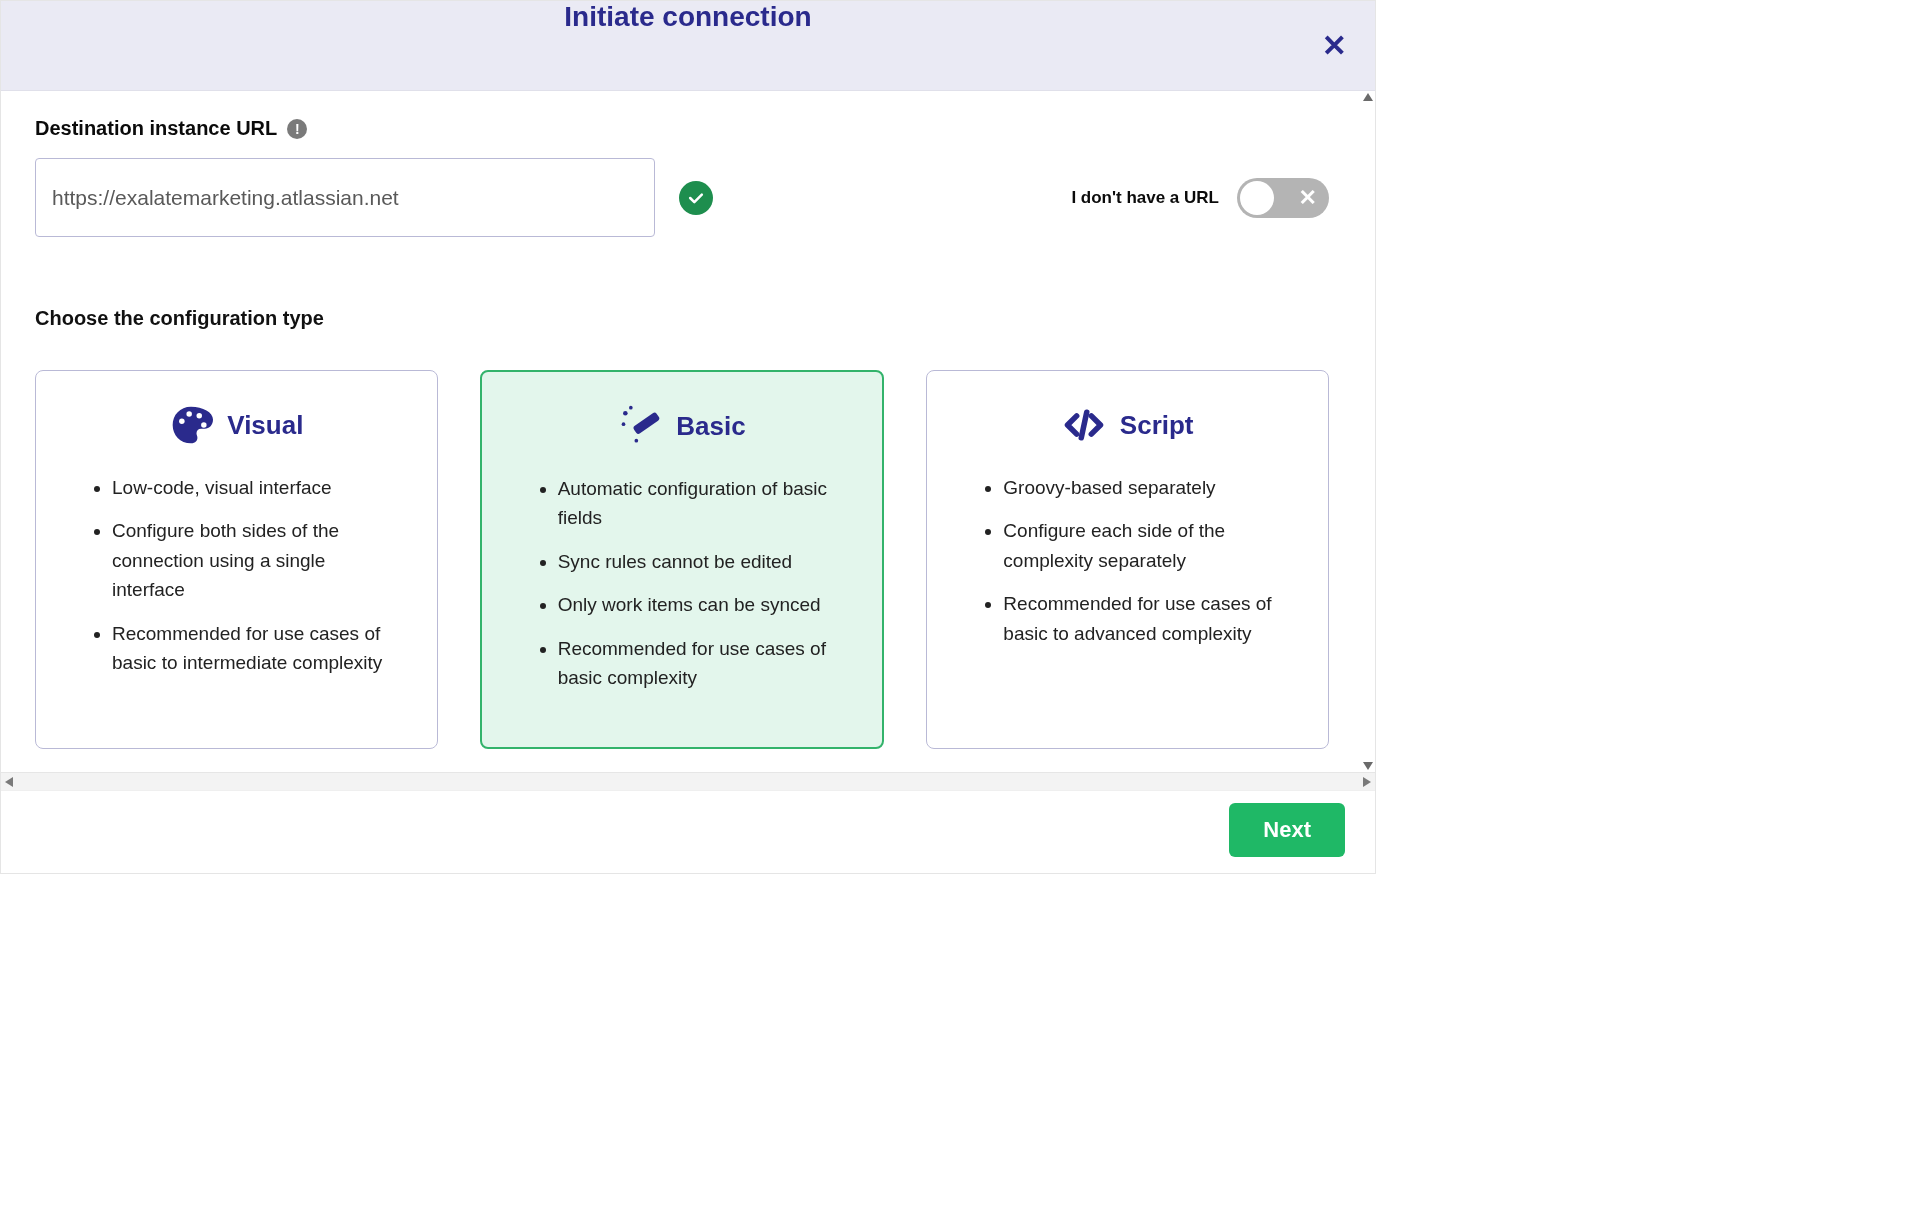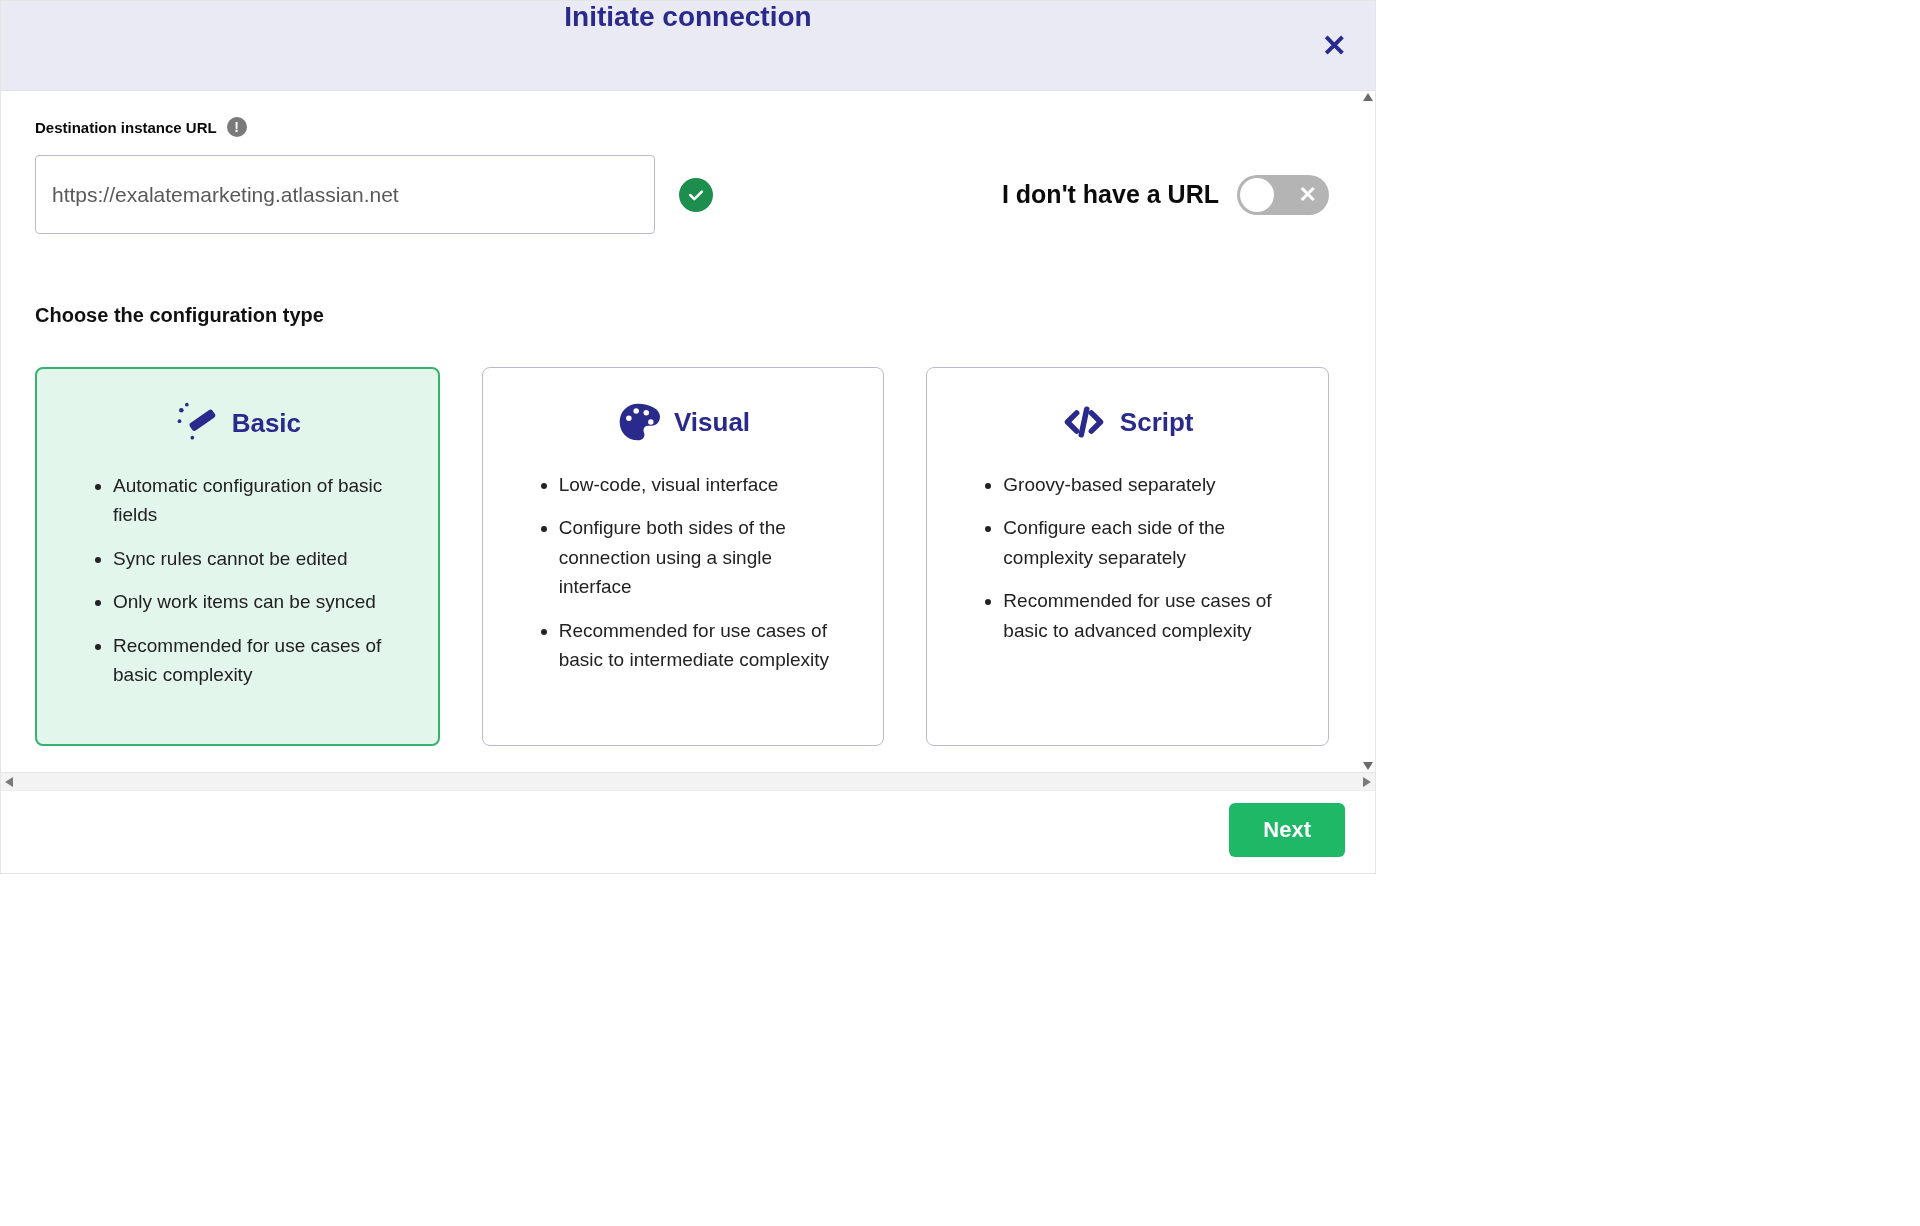--- a/index.html
+++ b/index.html
@@ -58,21 +58,21 @@
     padding: 26px 34px 40px 34px;
   }
 
   .field-label-row {
     display: flex;
     align-items: center;
     gap: 10px;
     margin-bottom: 18px;
   }
   .field-label {
-    font-size: 15px;
+    font-size: 20px;
     font-weight: 700;
     color: #0b0b0b;
   }
   .info-icon {
     width: 20px; height: 20px; border-radius: 50%;
     background: #7a7a7a;
     color: #fff;
     display: inline-flex; align-items: center; justify-content: center;
     font-size: 14px; font-weight: 700;
   }
@@ -100,21 +100,21 @@
   }
   .check-icon svg { width: 20px; height: 20px; }
 
   .nourl-wrap {
     margin-left: auto;
     display: flex;
     align-items: center;
     gap: 18px;
   }
   .nourl-label {
-    font-size: 25px;
+    font-size: 17px;
     font-weight: 700;
     color: #0b0b0b;
   }
   .toggle {
     width: 92px;
     height: 40px;
     border-radius: 40px;
     background: #b4b4b4;
     position: relative;
     cursor: pointer;
@@ -267,20 +267,40 @@
             <div class="toggle">
               <div class="toggle-knob"></div>
               <span class="toggle-x">✕</span>
             </div>
           </div>
         </div>
 
         <div class="section-title">Choose the configuration type</div>
 
         <div class="cards">
+
+          <div class="card">
+            <div class="card-head">
+              <span class="card-icon">
+                <svg viewBox="0 0 48 48" fill="currentColor">
+                  <path d="M24 4C12 4 4 13 4 24c0 11 8 20 20 20 5 0 7-3 7-6 0-2-1-3-1-5 0-3 2-5 5-5h4c5 0 9-4 9-10C48 10 37 4 24 4z"></path>
+                  <circle cx="14" cy="20" r="3" fill="#fff"></circle>
+                  <circle cx="22" cy="12" r="3" fill="#fff"></circle>
+                  <circle cx="33" cy="14" r="3" fill="#fff"></circle>
+                  <circle cx="38" cy="24" r="3" fill="#fff"></circle>
+                </svg>
+              </span>
+              <span class="title">Visual</span>
+            </div>
+            <ul>
+              <li>Low-code, visual interface</li>
+              <li>Configure both sides of the connection using a single interface</li>
+              <li>Recommended for use cases of basic to intermediate complexity</li>
+            </ul>
+          </div>
 
           <div class="card selected">
             <div class="card-head">
               <span class="card-icon">
                 <svg viewBox="0 0 48 48" fill="currentColor">
                   <rect x="16" y="16" width="30" height="10" rx="3" transform="rotate(-35 31 21)"></rect>
                   <circle cx="8" cy="10" r="2.5"></circle>
                   <circle cx="14" cy="4" r="2"></circle>
                   <circle cx="6" cy="22" r="2"></circle>
                   <circle cx="20" cy="40" r="2"></circle>
@@ -292,40 +312,20 @@
               <li>Automatic configuration of basic fields</li>
               <li>Sync rules cannot be edited</li>
               <li>Only work items can be synced</li>
               <li>Recommended for use cases of basic complexity</li>
             </ul>
           </div>
 
           <div class="card">
             <div class="card-head">
               <span class="card-icon">
-                <svg viewBox="0 0 48 48" fill="currentColor">
-                  <path d="M24 4C12 4 4 13 4 24c0 11 8 20 20 20 5 0 7-3 7-6 0-2-1-3-1-5 0-3 2-5 5-5h4c5 0 9-4 9-10C48 10 37 4 24 4z"></path>
-                  <circle cx="14" cy="20" r="3" fill="#fff"></circle>
-                  <circle cx="22" cy="12" r="3" fill="#fff"></circle>
-                  <circle cx="33" cy="14" r="3" fill="#fff"></circle>
-                  <circle cx="38" cy="24" r="3" fill="#fff"></circle>
-                </svg>
-              </span>
-              <span class="title">Visual</span>
-            </div>
-            <ul>
-              <li>Low-code, visual interface</li>
-              <li>Configure both sides of the connection using a single interface</li>
-              <li>Recommended for use cases of basic to intermediate complexity</li>
-            </ul>
-          </div>
-
-          <div class="card">
-            <div class="card-head">
-              <span class="card-icon">
                 <svg viewBox="0 0 48 48" fill="none" stroke="currentColor" stroke-width="6" stroke-linecap="round" stroke-linejoin="round">
                   <polyline points="16 14 6 24 16 34"></polyline>
                   <polyline points="32 14 42 24 32 34"></polyline>
                   <line x1="27" y1="10" x2="21" y2="38"></line>
                 </svg>
               </span>
               <span class="title">Script</span>
             </div>
             <ul>
               <li>Groovy-based separately</li>

